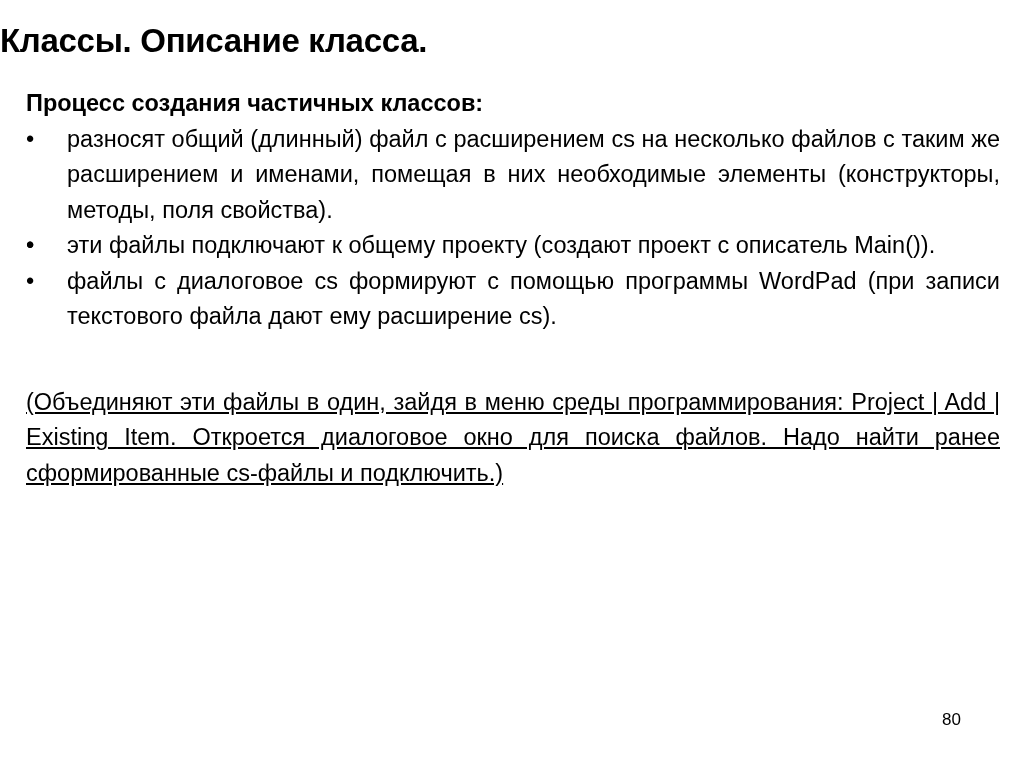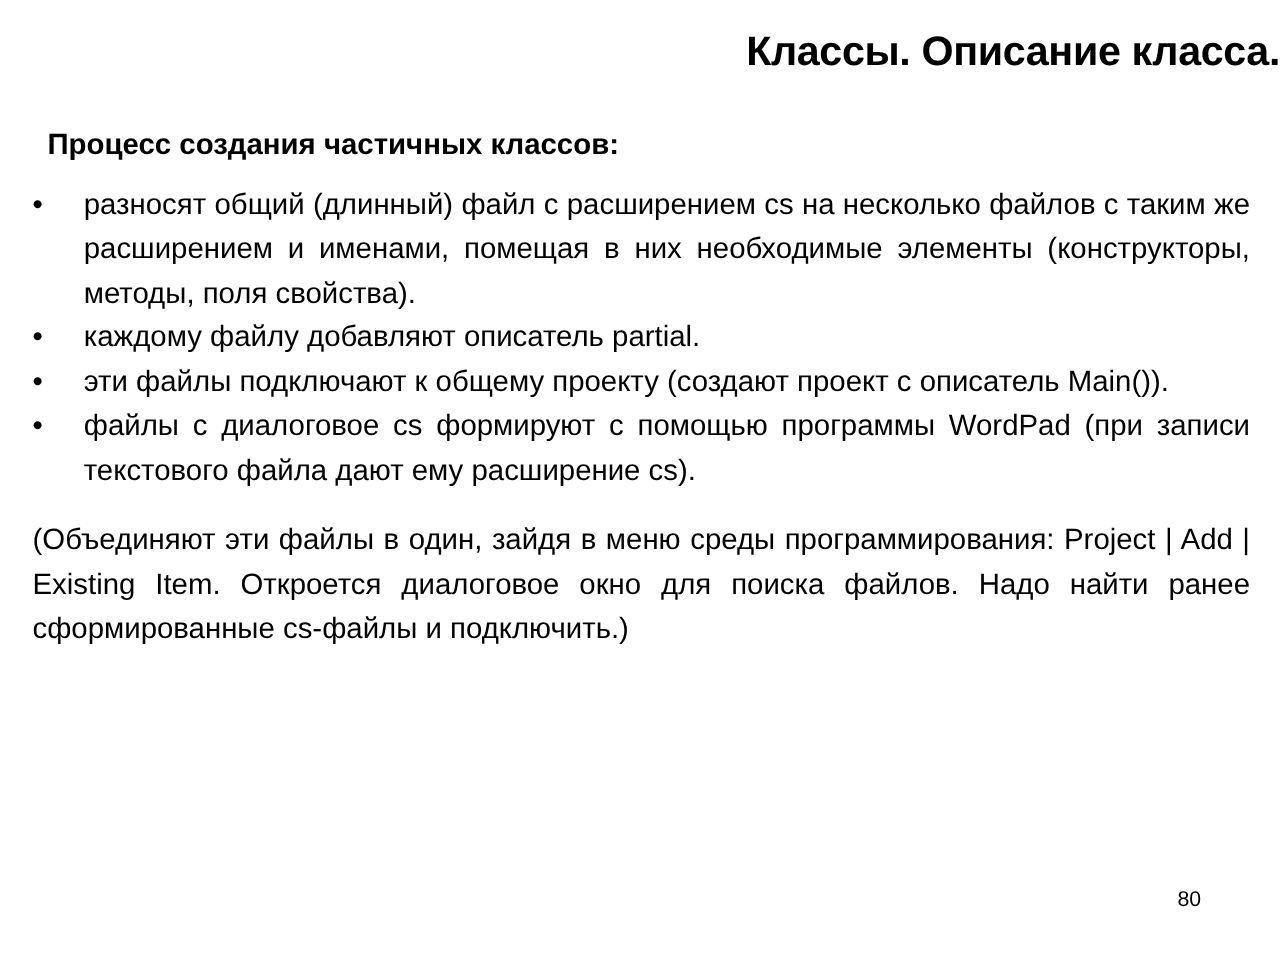--- a/index.html
+++ b/index.html
@@ -13,55 +13,56 @@
       position: relative;
       overflow: hidden;
       font-family: "Liberation Sans", sans-serif;
       color: #000000;
     }
     .slide-title {
       position: absolute;
       top: 22px;
       left: 0;
       width: 1024px;
-      text-align: right;
+      text-align: left;
       font-size: 33px;
       font-weight: bold;
       letter-spacing: -0.3px;
     }
     .content {
       position: absolute;
       left: 26px;
       top: 86px;
       width: 974px;
       font-size: 23.5px;
       line-height: 35.5px;
     }
     .subheading {
       font-weight: bold;
-      margin: 12px;
+      margin: 0;
     }
     ul.bullets {
       list-style: none;
       margin: 0;
       padding: 0;
     }
     ul.bullets li {
       position: relative;
       padding-left: 41px;
       text-align: justify;
     }
     ul.bullets li .bullet {
       position: absolute;
       left: 0;
       top: 0;
     }
     .note {
-      margin-top: 20px;
+      margin-top: 50px;
       text-align: justify;
+      text-decoration: underline;
     }
     .page-number {
       position: absolute;
       left: 942px;
       top: 710px;
       font-size: 17px;
     }
   </style>
 </head>
 <body>
@@ -70,21 +71,20 @@
 
 <div class="content">
   <p class="subheading">Процесс создания частичных классов:</p>
   <ul class="bullets">
     <li>
       <span class="bullet">•</span>
       <span>разносят общий (длинный) файл с расширением cs на несколько файлов с таким же расширением и именами, помещая в них необходимые элементы (конструкторы, методы, поля свойства).</span>
     </li>
     <li>
       <span class="bullet">•</span>
-      <span>каждому файлу добавляют описатель partial.</span>
     </li>
     <li>
       <span class="bullet">•</span>
       <span>эти файлы подключают к общему проекту (создают проект с описатель Main()).</span>
     </li>
     <li>
       <span class="bullet">•</span>
       <span>файлы с диалоговое cs формируют с помощью программы WordPad (при записи текстового файла дают ему расширение cs).</span>
     </li>
   </ul>

